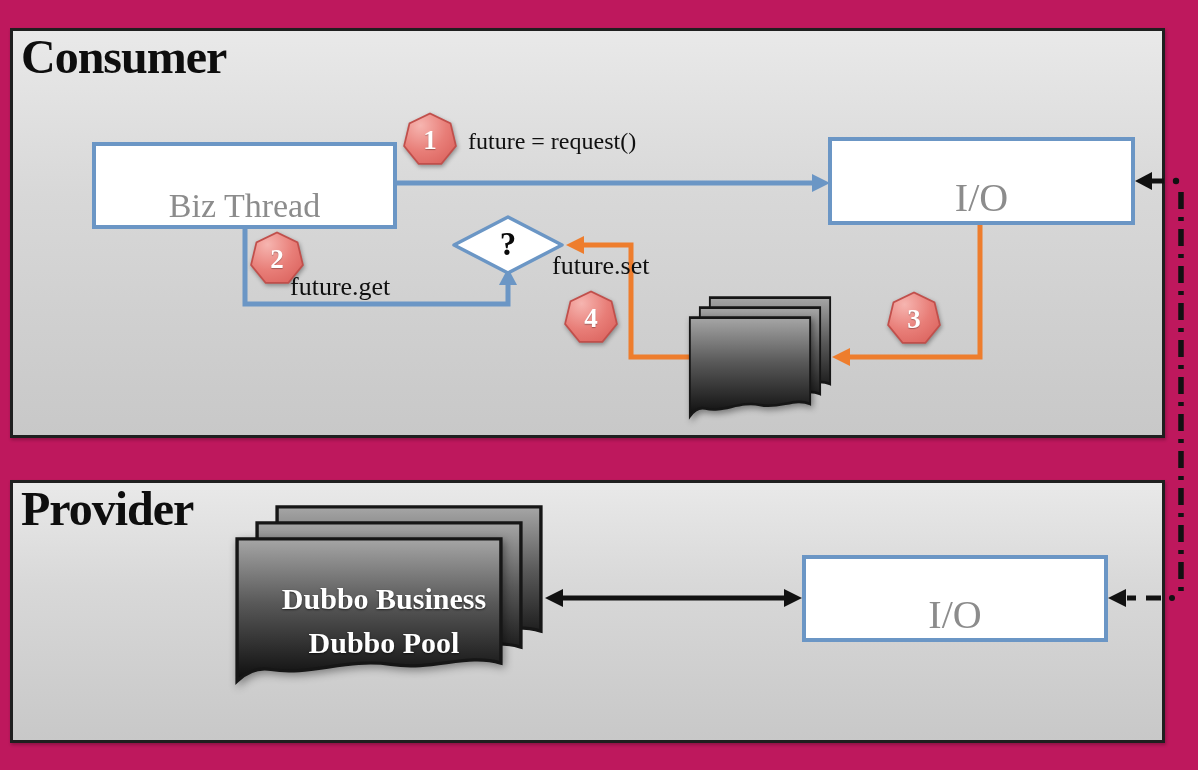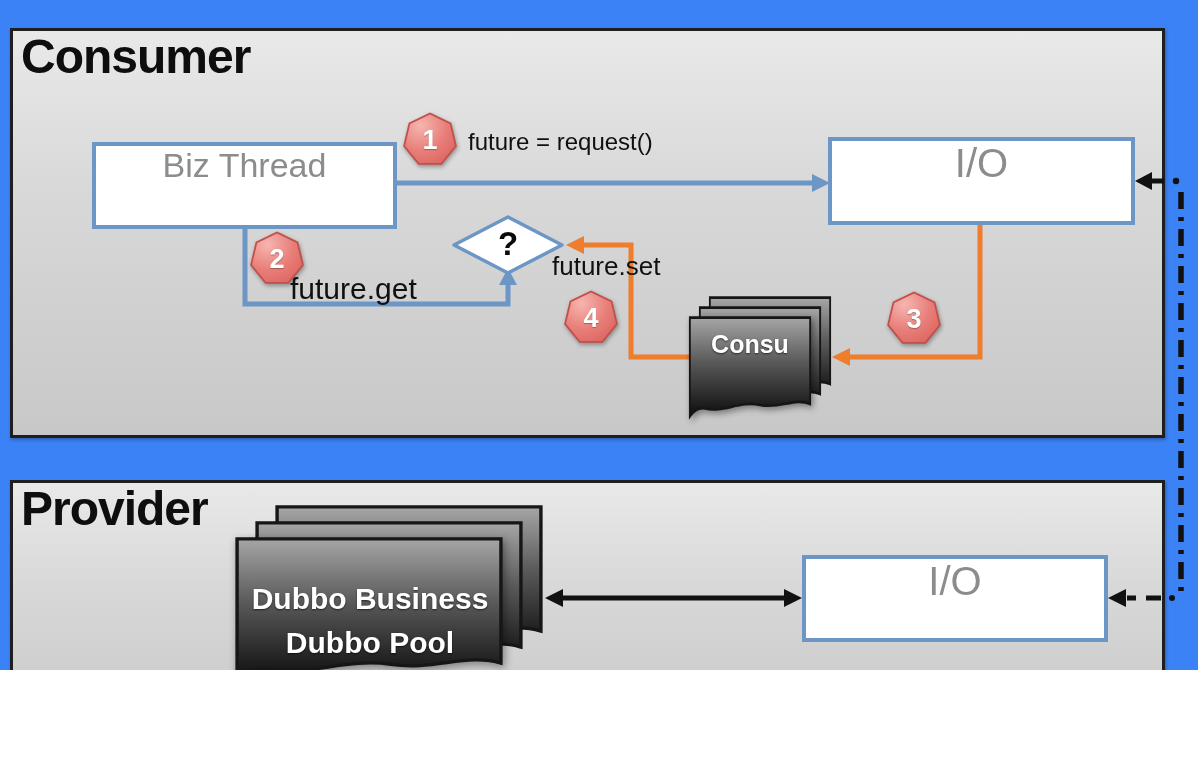--- a/index.html
+++ b/index.html
@@ -1,35 +1,35 @@
 <!DOCTYPE html>
 <html><head>
 <meta charset="utf-8">
 <style>
   html,body{margin:0;padding:0;background:#ffffff;}
   #stage{
-    position:relative;width:1198px;height:670px;overflow:hidden;
-    font-family:Liberation Sans, sans-serif;background:#3b82f6;
+    position:relative;width:1198px;height:770px;overflow:hidden;
+    font-family:Liberation Serif, serif;background:#be185d;
   }
   .abs{position:absolute;}
   
   .section-box{
     position:absolute;box-sizing:border-box;
     border:3px solid #1f1f1f;
     background:linear-gradient(180deg,#e9e9e9 0%,#d8d8d8 40%,#c8c8c8 100%);
     box-shadow:1px 2px 3px rgba(0,0,0,0.25);
   }
   .section-title{
     position:absolute;left:8px;top:-4px;
     font-size:48px;font-weight:600;color:#0e0e0e;letter-spacing:-1px;line-height:1.25;
   }
   
   .node{
     position:absolute;box-sizing:border-box;background:#ffffff;
-    border:4px solid #6b96c5;display:flex;align-items:flex-start;justify-content:center;
+    border:4px solid #6b96c5;display:flex;align-items:flex-end;justify-content:center;
     color:#8c8c8c;
   }
   
   .badge{
     position:absolute;width:56px;height:56px;
     filter:drop-shadow(1px 2px 2px rgba(0,0,0,0.35));
   }
   .badge .hept-outer{
     position:absolute;inset:0;background:#c14f4b;
     clip-path:polygon(50% 1%,88% 19%,98% 61%,71% 94%,29% 94%,2% 61%,12% 19%);
@@ -144,35 +144,34 @@
     <svg class="card" style="left:708px;top:295px;" width="124" height="114" viewBox="0 0 200 128" preserveAspectRatio="none">
       <path d="M3,3 L197,3 L197,100 C172,92 148,106 116,101 C84,96 56,110 28,105 C17,103 9,108 3,114 Z" fill="url(#cardGrad)" stroke="#161616" stroke-width="3"></path>
     </svg>
     <svg class="card" style="left:698px;top:305px;" width="124" height="114" viewBox="0 0 200 128" preserveAspectRatio="none">
       <path d="M3,3 L197,3 L197,100 C172,92 148,106 116,101 C84,96 56,110 28,105 C17,103 9,108 3,114 Z" fill="url(#cardGrad)" stroke="#161616" stroke-width="3"></path>
     </svg>
     <svg class="card" style="left:688px;top:315px;filter:drop-shadow(2px 3px 3px rgba(0,0,0,0.4));" width="124" height="114" viewBox="0 0 200 128" preserveAspectRatio="none">
       <path d="M3,3 L197,3 L197,100 C172,92 148,106 116,101 C84,96 56,110 28,105 C17,103 9,108 3,114 Z" fill="url(#cardGrad)" stroke="#161616" stroke-width="3"></path>
     </svg>
     <div class="stack-text" style="left:688px;top:328px;width:124px;font-size:25px;line-height:1.35;">
-      <div>Consu</div>
     </div>
   </div>
 
   <div>
     <svg class="card" style="left:273px;top:503px;" width="272" height="164" viewBox="0 0 200 128" preserveAspectRatio="none">
       <path d="M3,3 L197,3 L197,100 C172,92 148,106 116,101 C84,96 56,110 28,105 C17,103 9,108 3,114 Z" fill="url(#cardGrad)" stroke="#161616" stroke-width="2.5"></path>
     </svg>
     <svg class="card" style="left:253px;top:519px;" width="272" height="164" viewBox="0 0 200 128" preserveAspectRatio="none">
       <path d="M3,3 L197,3 L197,100 C172,92 148,106 116,101 C84,96 56,110 28,105 C17,103 9,108 3,114 Z" fill="url(#cardGrad)" stroke="#161616" stroke-width="2.5"></path>
     </svg>
     <svg class="card" style="left:233px;top:535px;filter:drop-shadow(2px 3px 4px rgba(0,0,0,0.4));" width="272" height="164" viewBox="0 0 200 128" preserveAspectRatio="none">
       <path d="M3,3 L197,3 L197,100 C172,92 148,106 116,101 C84,96 56,110 28,105 C17,103 9,108 3,114 Z" fill="url(#cardGrad)" stroke="#161616" stroke-width="2.5"></path>
     </svg>
-    <div class="stack-text" style="left:234px;top:577px;width:272px;font-size:30px;line-height:1.45;">
+    <div class="stack-text" style="left:248px;top:577px;width:272px;font-size:30px;line-height:1.45;">
       <div>Dubbo Business</div>
       <div>Dubbo Pool</div>
     </div>
   </div>
 
   <div class="badge" style="left:402px;top:112px;">
     <div class="hept-outer"></div>
     <div class="hept-inner">
         <span class="num">1</span>
       </div>
@@ -190,16 +189,16 @@
       </div>
   </div>
   <div class="badge" style="left:563px;top:290px;">
     <div class="hept-outer"></div>
     <div class="hept-inner">
         <span class="num">4</span>
       </div>
   </div>
 
   <div class="flow-label" style="left:468px;top:128px;font-size:24px;">future = request()</div>
-  <div class="flow-label" style="left:290px;top:272px;font-size:30px;">future.get</div>
+  <div class="flow-label" style="left:290px;top:272px;font-size:26px;">future.get</div>
   <div class="flow-label" style="left:552px;top:251px;font-size:26px;">future.set</div>
 
 </div>
 
 </body></html>

